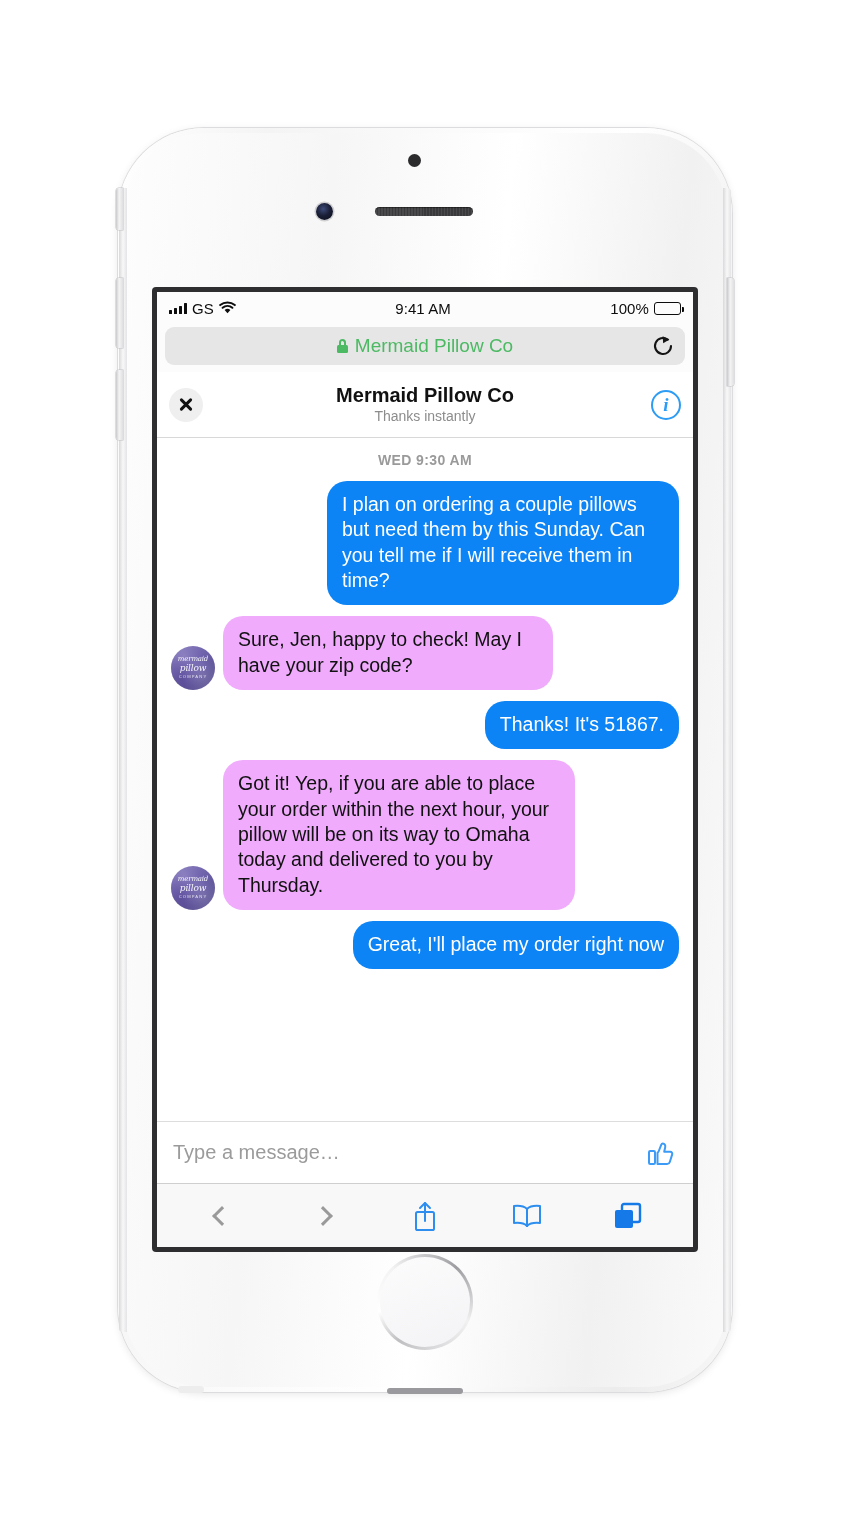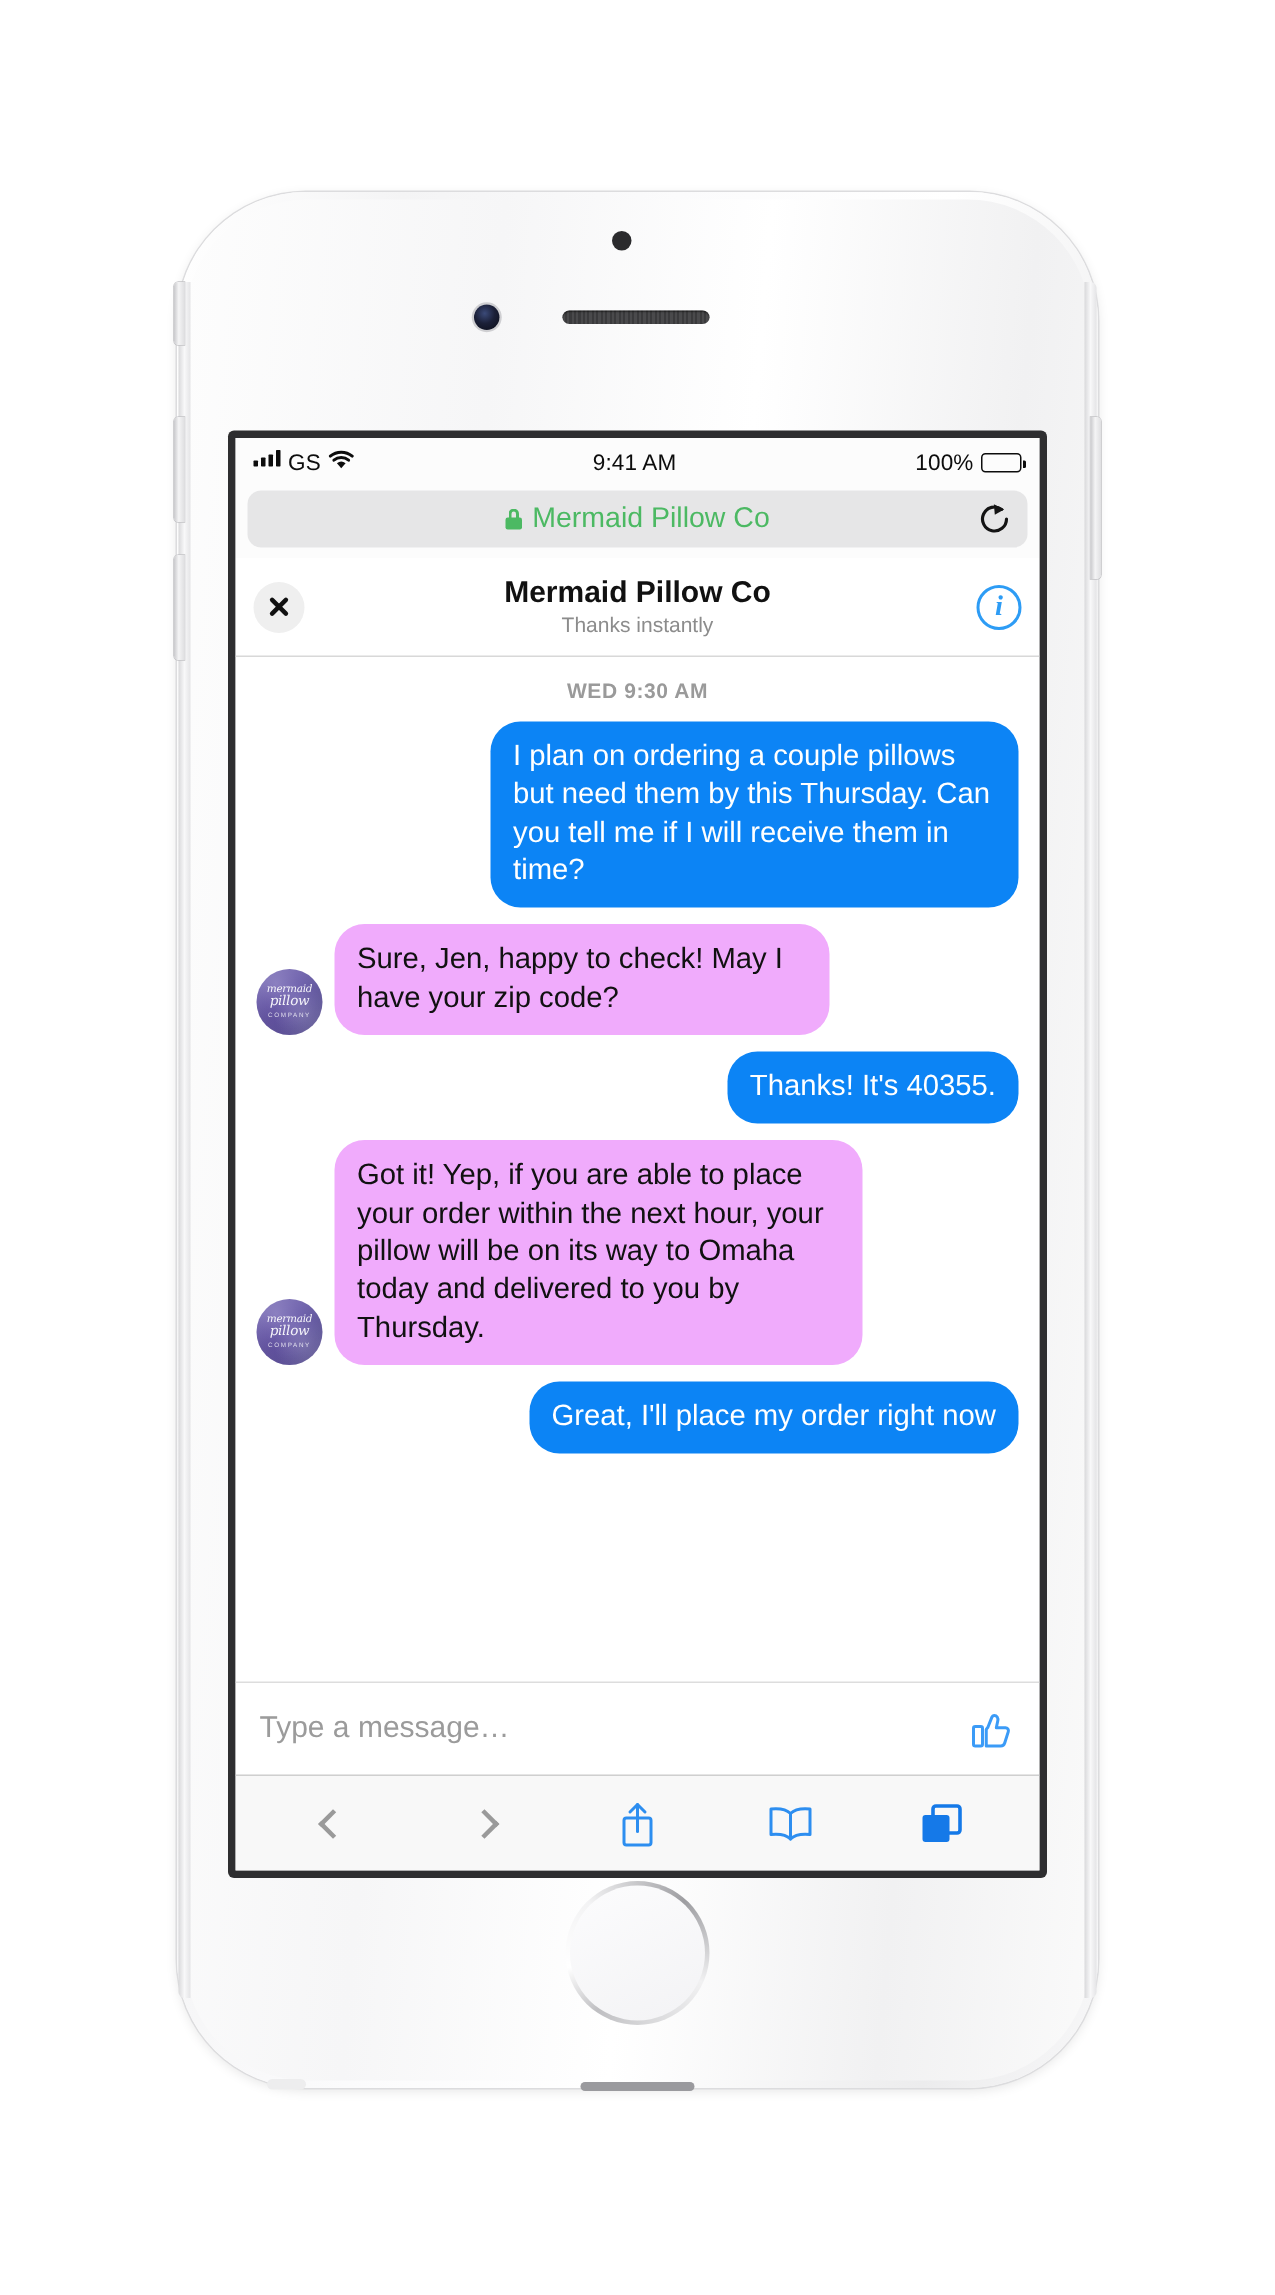--- a/index.html
+++ b/index.html
@@ -99,21 +99,21 @@
 
   
   .status-bar {
     height:32px; flex:0 0 32px;
     background:#fcfcfc;
     display:flex; align-items:center;
     padding:0 12px;
     font-size:15px; font-weight:bold; color:#0d0d0d;
     letter-spacing:0.1px;
   }
-  .sb-left { display:flex; align-items:flex-start; gap:5px; }
+  .sb-left { display:flex; align-items:center; gap:5px; }
   .signal-bars { display:flex; align-items:flex-end; gap:2px; height:11px; }
   .signal-bars i { display:block; width:3px; background:#0d0d0d; border-radius:0.5px; }
   .signal-bars i:nth-child(1){height:4px;}
   .signal-bars i:nth-child(2){height:6px;}
   .signal-bars i:nth-child(3){height:8px;}
   .signal-bars i:nth-child(4){height:11px;}
   .carrier { font-size:15px; font-weight:normal; }
   .sb-center { flex:1; text-align:center; font-size:15px; font-weight:normal; }
   .sb-right { display:flex; align-items:center; gap:5px; }
   .battery-pct { font-size:15px; font-weight:normal; }
@@ -361,34 +361,34 @@
           <div class="conv-sub">Thanks instantly</div>
         </div>
         <div class="info-btn">i</div>
       </div>
 
       <div class="thread">
 
         <div class="thread-stamp">WED 9:30 AM</div>
 
         <div class="row out">
-          <div class="bubble out">I plan on ordering a couple pillows but need them by this Thursday. Can you tell me if I will receive them in time?</div>
+          <div class="bubble out">I plan on ordering a couple pillows but need them by this Sunday. Can you tell me if I will receive them in time?</div>
         </div>
 
         <div class="row in">
           <div class="avatar">
             <span class="l1">mermaid</span>
             <span class="l2">pillow</span>
             <span class="l3">COMPANY</span>
           </div>
           <div class="bubble in narrow">Sure, Jen, happy to check! May I have your zip code?</div>
         </div>
 
         <div class="row out">
-          <div class="bubble out">Thanks! It's 40355.</div>
+          <div class="bubble out">Thanks! It's 51867.</div>
         </div>
 
         <div class="row in">
           <div class="avatar">
             <span class="l1">mermaid</span>
             <span class="l2">pillow</span>
             <span class="l3">COMPANY</span>
           </div>
           <div class="bubble in">Got it! Yep, if you are able to place your order within the next hour, your pillow will be on its way to Omaha today and delivered to you by Thursday.</div>
         </div>

